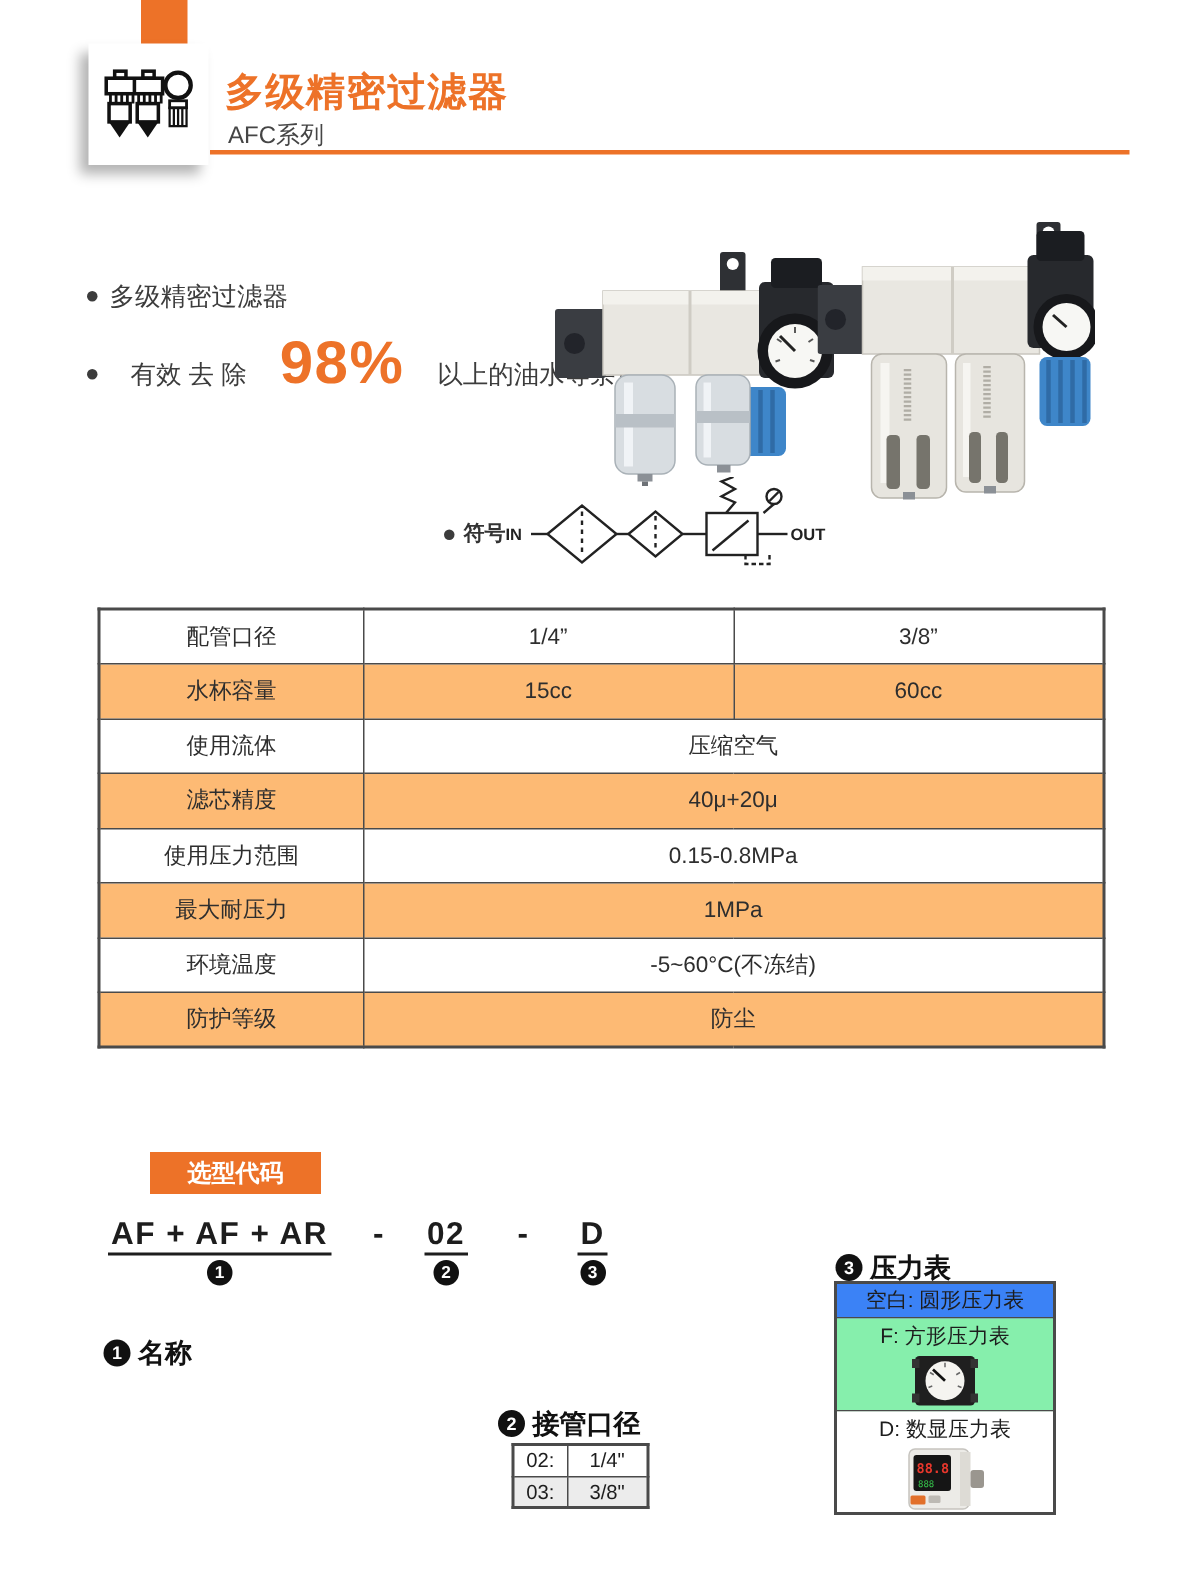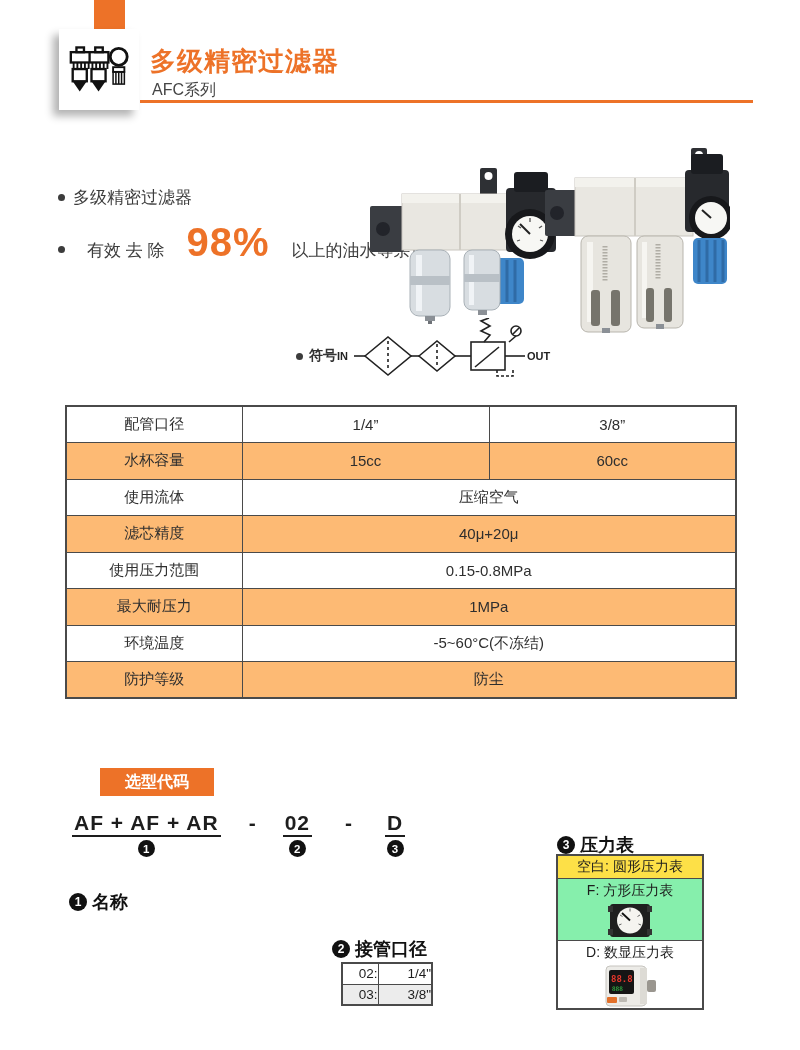--- a/index.html
+++ b/index.html
@@ -64,30 +64,30 @@
   .head-gauge { left:557px; top:833px; }
 
   
   .name-box { position:absolute; left:72px; top:913px; width:145px; height:94px;
               border:2px solid #4a4a4a; display:flex; flex-direction:column; align-items:center; }
   .name-box .cap { font-size:15px; color:#1d1d1d; margin-top:4px; letter-spacing:1px; }
 
   
   .port-table { position:absolute; left:341px; top:962px; width:90px; border-collapse:collapse;
                 table-layout:fixed; font-size:13.5px; color:#1d1d1d; border:2px solid #4a4a4a; }
-  .port-table td { border:1px solid #4a4a4a; height:21px; text-align:right; }
+  .port-table td { border:1px solid #4a4a4a; height:21px; text-align:center; }
   .port-table tr.alt td { background:#ececec; }
 
   
   .gauge-table { position:absolute; left:556px; top:854px; width:148px; border:2px solid #4a4a4a;
                  font-size:14px; color:#1d1d1d; }
   .gauge-row { border-bottom:1px solid #4a4a4a; display:flex; flex-direction:column; align-items:center; }
   .gauge-row:last-child { border-bottom:none; }
   .gauge-row .lab { padding:3px 0 2px 0; }
-  .gr-blank { height:23px; background:#fde047; justify-content:center; }
+  .gr-blank { height:23px; background:#3b82f6; justify-content:center; }
   .gr-blank .lab { padding:0; }
   .gr-f { height:62px; background:#86efac; }
   .gr-d { height:67px; background:#fff; }
 </style>
 </head>
 <body>
 
 <svg width="0" height="0" style="position:absolute">
   <symbol id="filter-line-icon" viewBox="0 0 66 58">
     <g stroke="#111" fill="none" stroke-width="2.5">

